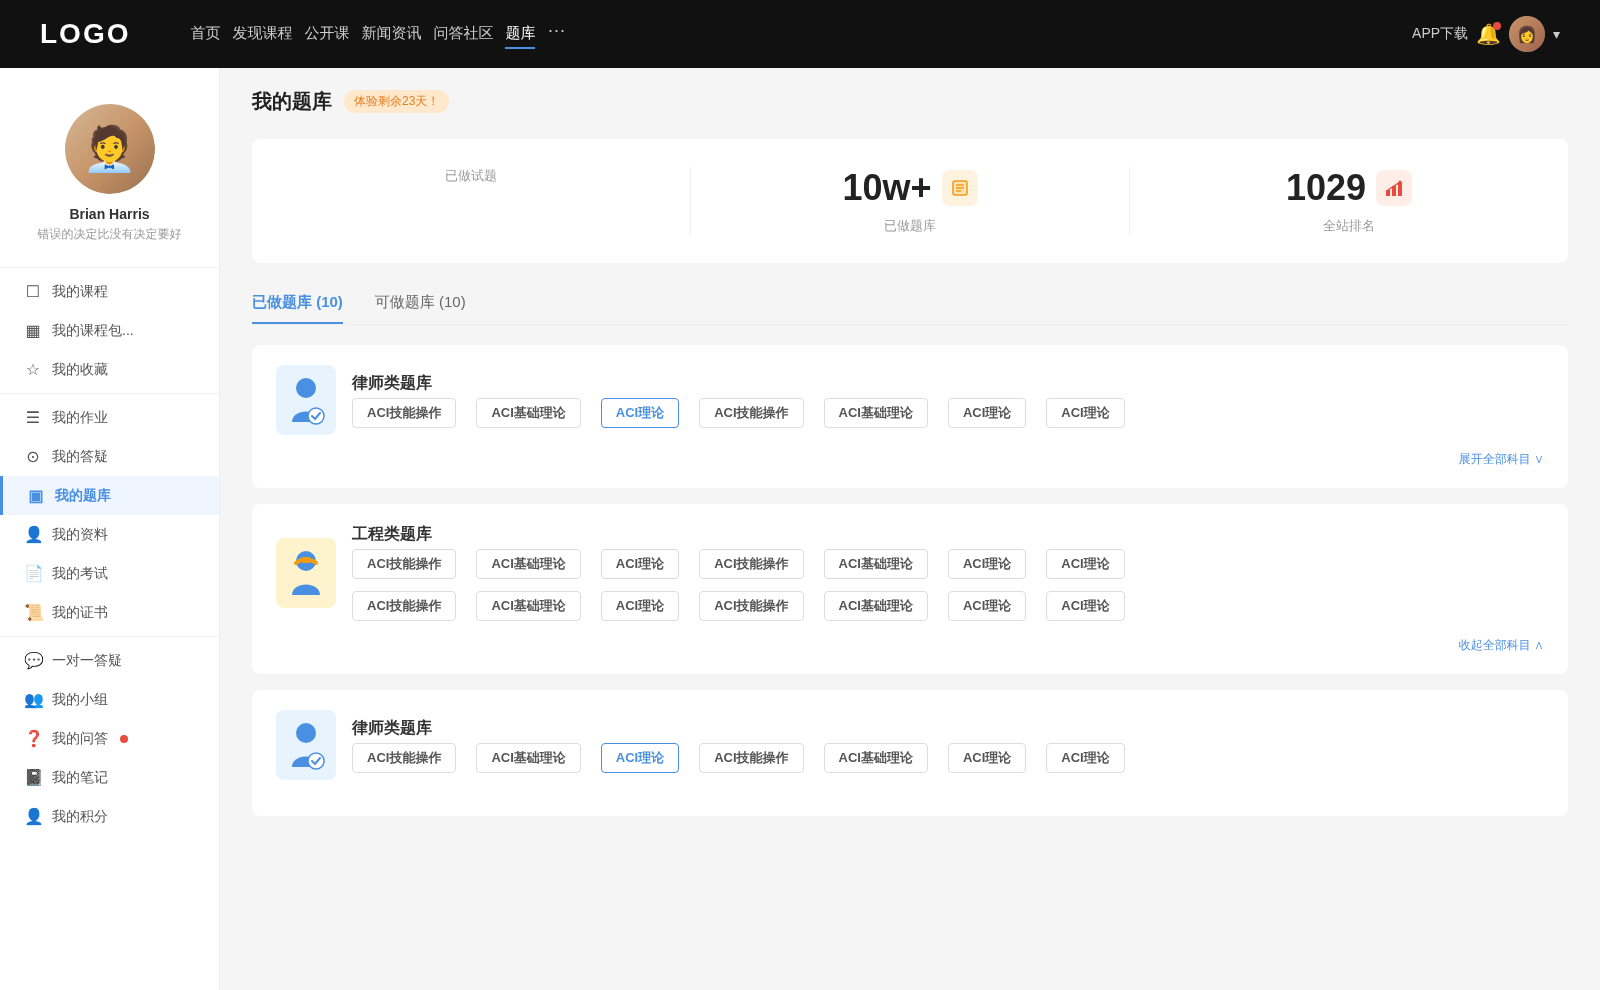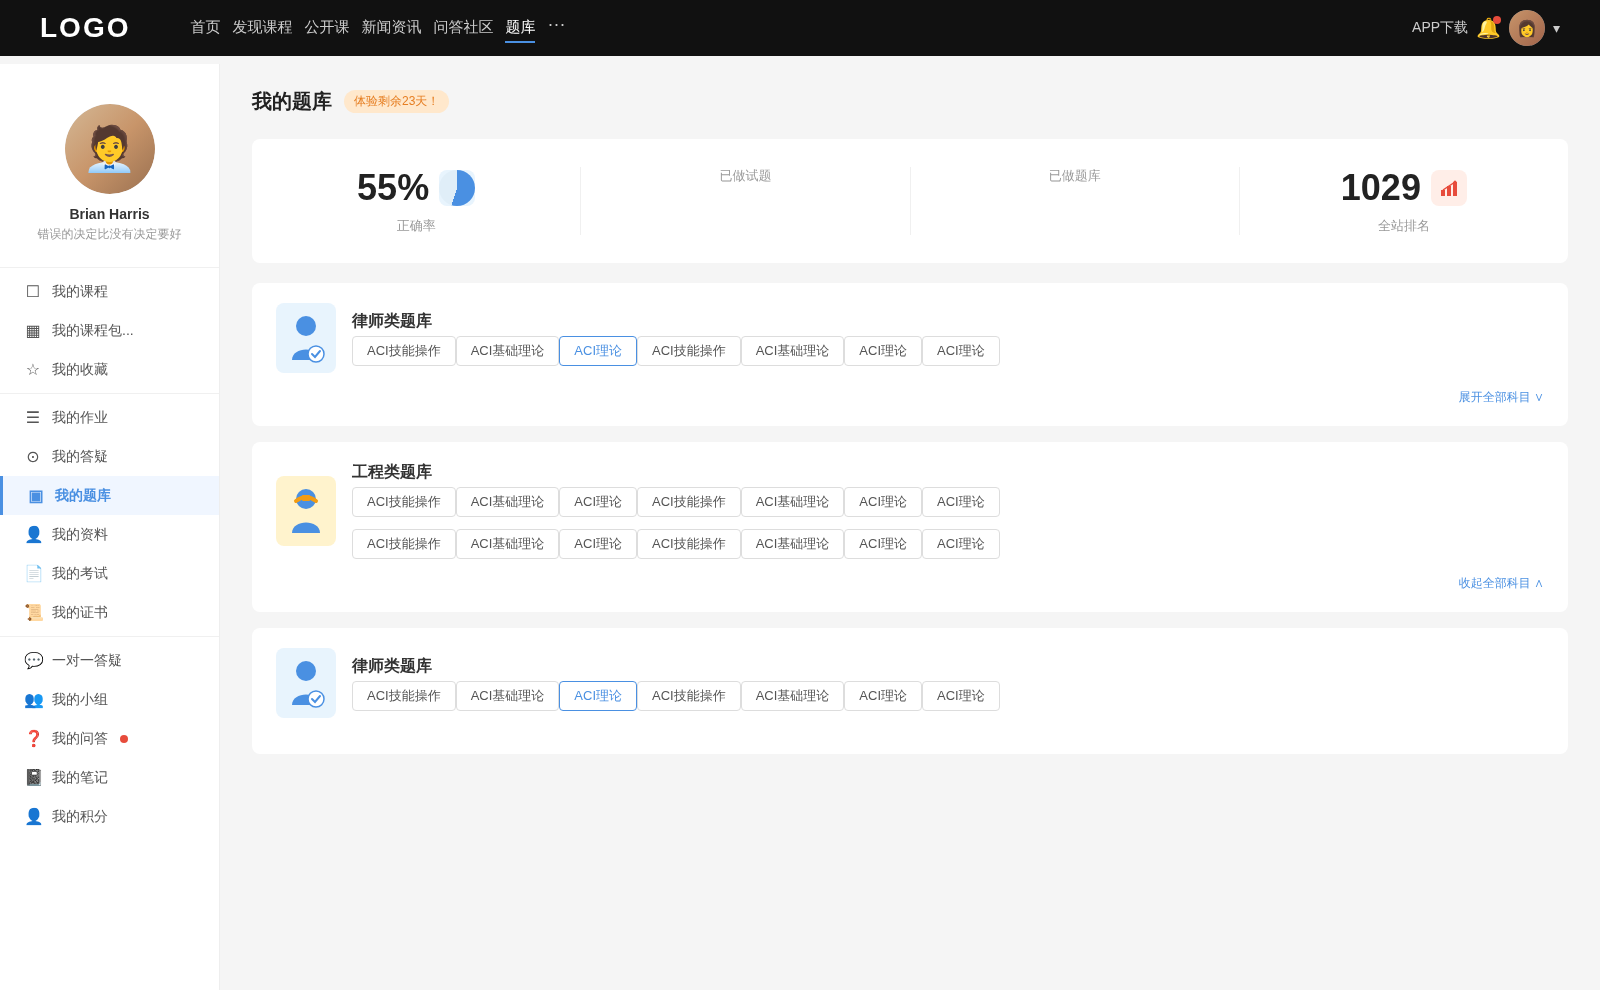--- a/index.html
+++ b/index.html
@@ -1,21 +1,21 @@
 <!DOCTYPE html>
 <html><head>
   <meta charset="utf-8">
   <style>
     * { box-sizing: border-box; margin: 0; padding: 0; }
     body { font-family: 'PingFang SC', 'Microsoft YaHei', sans-serif; background: #f5f5f5; color: #333; font-size: 14px; }
 
     
     .navbar {
       background: #111;
-      height: 56px;
+      height: 68px;
       display: flex;
       align-items: center;
       padding: 0 40px;
       color: #fff;
       position: fixed;
       top: 0; left: 0; right: 0;
       z-index: 100;
     }
     .nav-logo { font-size: 28px; font-weight: bold; letter-spacing: 2px; margin-right: 60px; color: #fff; }
     .nav-links { display: flex; gap: 12px; flex: 1; }
@@ -123,21 +123,21 @@
     }
     .bank-header { display: flex; align-items: center; gap: 16px; margin-bottom: 16px; }
     .bank-icon {
       width: 60px; height: 70px;
       background: #e8f4fd;
       border-radius: 8px;
       display: flex; align-items: center; justify-content: center;
       flex-shrink: 0;
     }
     .bank-title { font-size: 16px; font-weight: 600; color: #333; }
-    .bank-tags { display: flex; flex-wrap: wrap; gap: 0; padding-top: 4px; }
+    .bank-tags { display: flex; flex-wrap: wrap; gap: 20px; padding-top: 4px; font-weight: bold; }
     .bank-tag {
       padding: 5px 14px;
       border: 1px solid #ddd;
       border-radius: 4px;
       font-size: 13px;
       color: #555;
       cursor: pointer;
       background: #fff;
     }
     .bank-tag.active-tag {
@@ -261,51 +261,58 @@
 
   <main class="main-content">
 
     <div class="page-header">
       <span class="page-title">我的题库</span>
       <span class="trial-badge">体验剩余23天！</span>
     </div>
 
     <div class="stats-card">
       <div class="stat-item">
+        <div class="stat-label">已做试题</div>
+      </div>
+      <div class="stat-item">
         <div class="stat-top">
-          <span class="stat-value">55%</span>
-          <div class="stat-icon stat-icon-blue">
-            <div class="pie-chart"></div>
-          </div>
-        </div>
-        <div class="stat-label">正确率</div>
-      </div>
-      <div class="stat-item">
-        <div class="stat-label">已做试题</div>
-      </div>
-      <div class="stat-item">
+          <span class="stat-value">10w+</span>
+          <div class="stat-icon stat-icon-orange">
+            <svg width="20" height="20" viewBox="0 0 20 20" fill="none">
+              <rect x="3" y="3" width="14" height="14" rx="2" fill="#f39c12" opacity="0.2"></rect>
+              <rect x="3" y="3" width="14" height="14" rx="2" stroke="#f39c12" stroke-width="1.5"></rect>
+              <line x1="6" y1="7" x2="14" y2="7" stroke="#f39c12" stroke-width="1.5"></line>
+              <line x1="6" y1="10" x2="14" y2="10" stroke="#f39c12" stroke-width="1.5"></line>
+              <line x1="6" y1="13" x2="11" y2="13" stroke="#f39c12" stroke-width="1.5"></line>
+            </svg>
+          </div>
+        </div>
         <div class="stat-label">已做题库</div>
       </div>
       <div class="stat-item">
         <div class="stat-top">
           <span class="stat-value">1029</span>
           <div class="stat-icon stat-icon-red">
             <svg width="20" height="20" viewBox="0 0 20 20" fill="none">
               <rect x="2" y="12" width="4" height="6" fill="#e74c3c"></rect>
               <rect x="8" y="8" width="4" height="10" fill="#e74c3c"></rect>
               <rect x="14" y="4" width="4" height="14" fill="#e74c3c"></rect>
               <polyline points="4,12 10,8 16,4" stroke="#e74c3c" stroke-width="1.5" fill="none"></polyline>
               <circle cx="16" cy="4" r="1.5" fill="#e74c3c"></circle>
             </svg>
           </div>
         </div>
         <div class="stat-label">全站排名</div>
       </div>
     </div>
 
+    <div class="tabs-row">
+      <div class="tab-item active">已做题库 (10)</div>
+      <div class="tab-item">可做题库 (10)</div>
+    </div>
 
     <div class="bank-section">
       <div class="bank-header">
         <div class="bank-icon">
           <svg width="44" height="52" viewBox="0 0 44 52" fill="none">
             <circle cx="22" cy="14" r="10" fill="#4a90e2"></circle>
             <path d="M8 48 C8 34 36 34 36 48" fill="#4a90e2"></path>
             <circle cx="32" cy="42" r="8" fill="#fff" stroke="#4a90e2" stroke-width="1.5"></circle>
             <path d="M28 42 L31 45 L36 39" stroke="#4a90e2" stroke-width="2" fill="none" stroke-linecap="round"></path>
           </svg>

